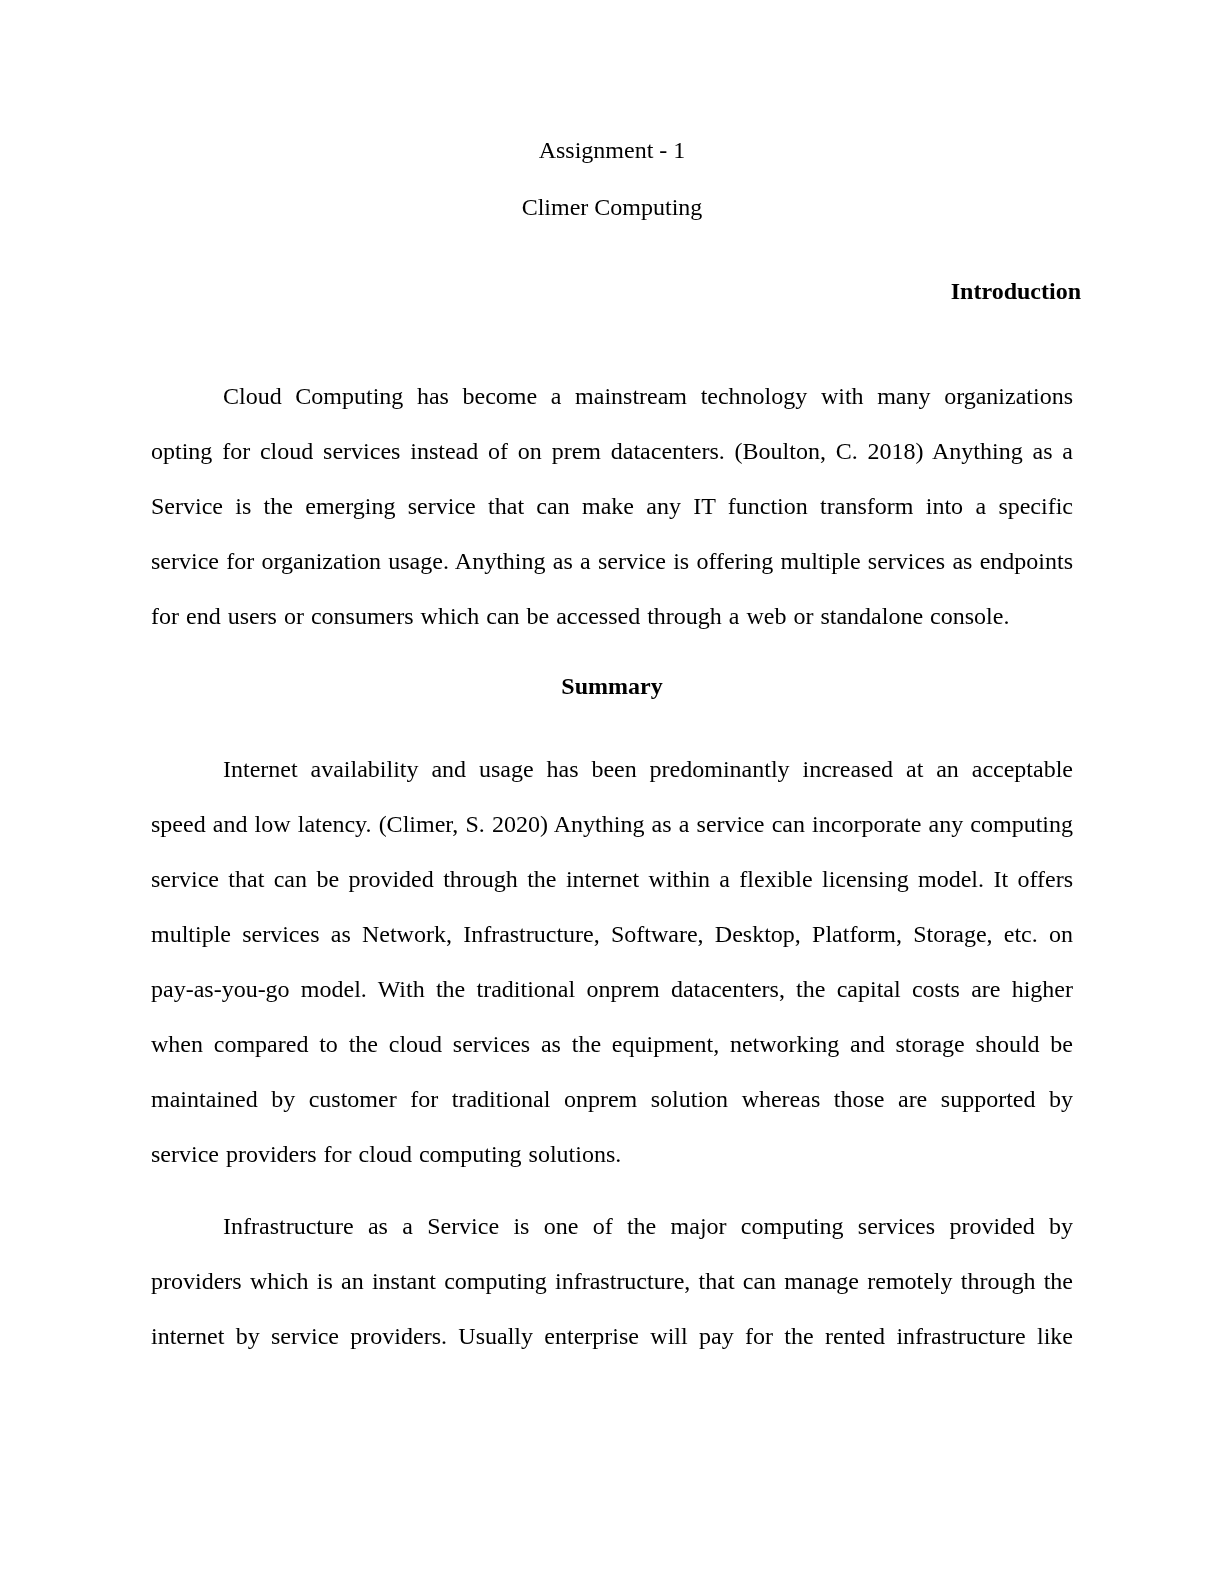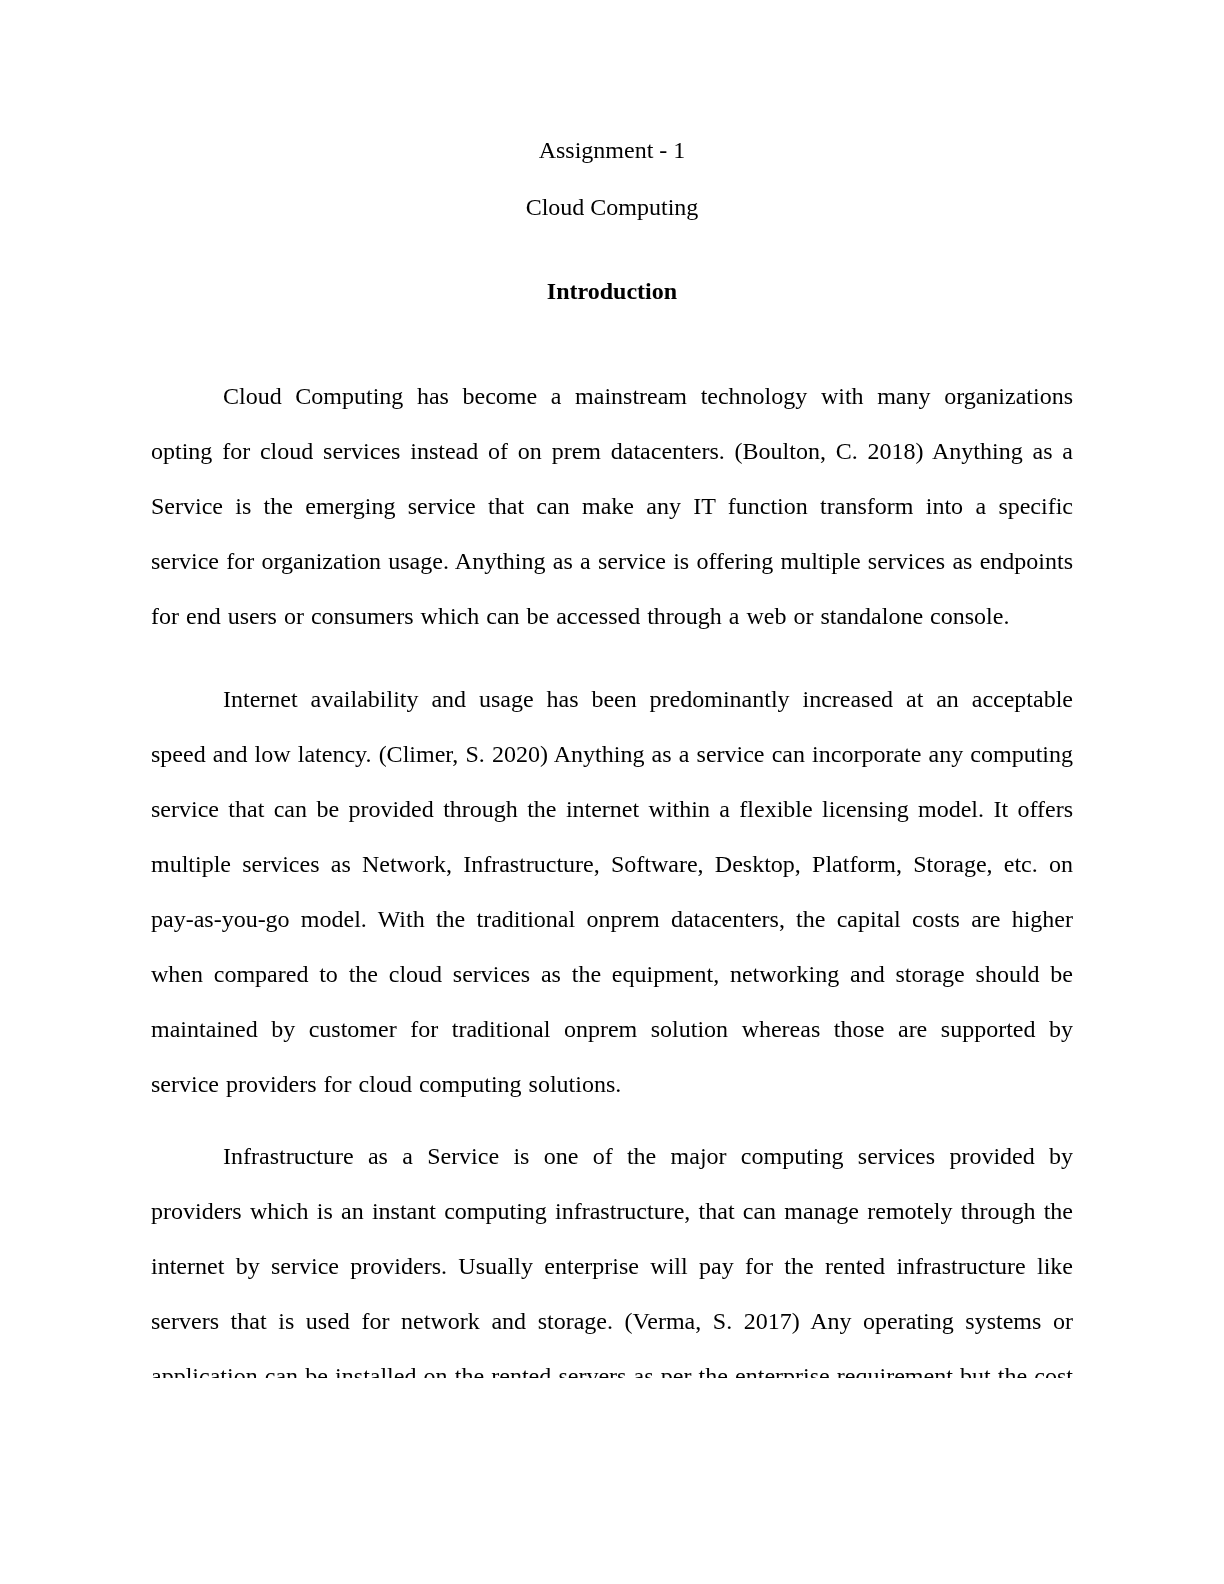--- a/index.html
+++ b/index.html
@@ -29,20 +29,21 @@
     line-height: 57px;
     font-weight: normal;
   }
   .heading {
     text-align: center;
     font-weight: bold;
     line-height: 55px;
   }
   .heading-introduction {
     margin-top: 28px;
+    text-align: right;
   }
   .heading-summary {
     margin-top: 15px;
   }
   p.body-para {
     margin: 8px;
     text-align: justify;
     text-indent: 72px;
     line-height: 55px;
     word-spacing: 1px;
@@ -59,25 +60,26 @@
 </style>
 </head>
 <body>
 
 <div class="page">
   <div class="doc">
 
     <div class="title-line">Assignment - 1</div>
 
 
-    <div class="title-line">Cloud Computing</div>
+    <div class="title-line">Climer Computing</div>
 
     <div class="heading heading-introduction">Introduction</div>
 
     <p class="body-para para-intro">Cloud Computing has become a mainstream technology with many organizations opting for cloud services instead of on prem datacenters. (Boulton, C. 2018) Anything as a Service is the emerging service that can make any IT function transform into a specific service for organization usage. Anything as a service is offering multiple services as endpoints for end users or consumers which can be accessed through a web or standalone console.</p>
 
+    <div class="heading heading-summary">Summary</div>
 
     <p class="body-para para-summary-1">Internet availability and usage has been predominantly increased at an acceptable speed and low latency. (Climer, S. 2020) Anything as a service can incorporate any computing service that can be provided through the internet within a flexible licensing model. It offers multiple services as Network, Infrastructure, Software, Desktop, Platform, Storage, etc. on pay-as-you-go model. With the traditional onprem datacenters, the capital costs are higher when compared to the cloud services as the equipment, networking and storage should be maintained by customer for traditional onprem solution whereas those are supported by service providers for cloud computing solutions.</p>
 
     <p class="body-para para-summary-2">Infrastructure as a Service is one of the major computing services provided by providers which is an instant computing infrastructure, that can manage remotely through the internet by service providers. Usually enterprise will pay for the rented infrastructure like servers that is used for network and storage. (Verma, S. 2017) Any operating systems or application can be installed on the rented servers as per the enterprise requirement but the cost for operations and</p>
 
   </div>
 </div>
 
 </body></html>

